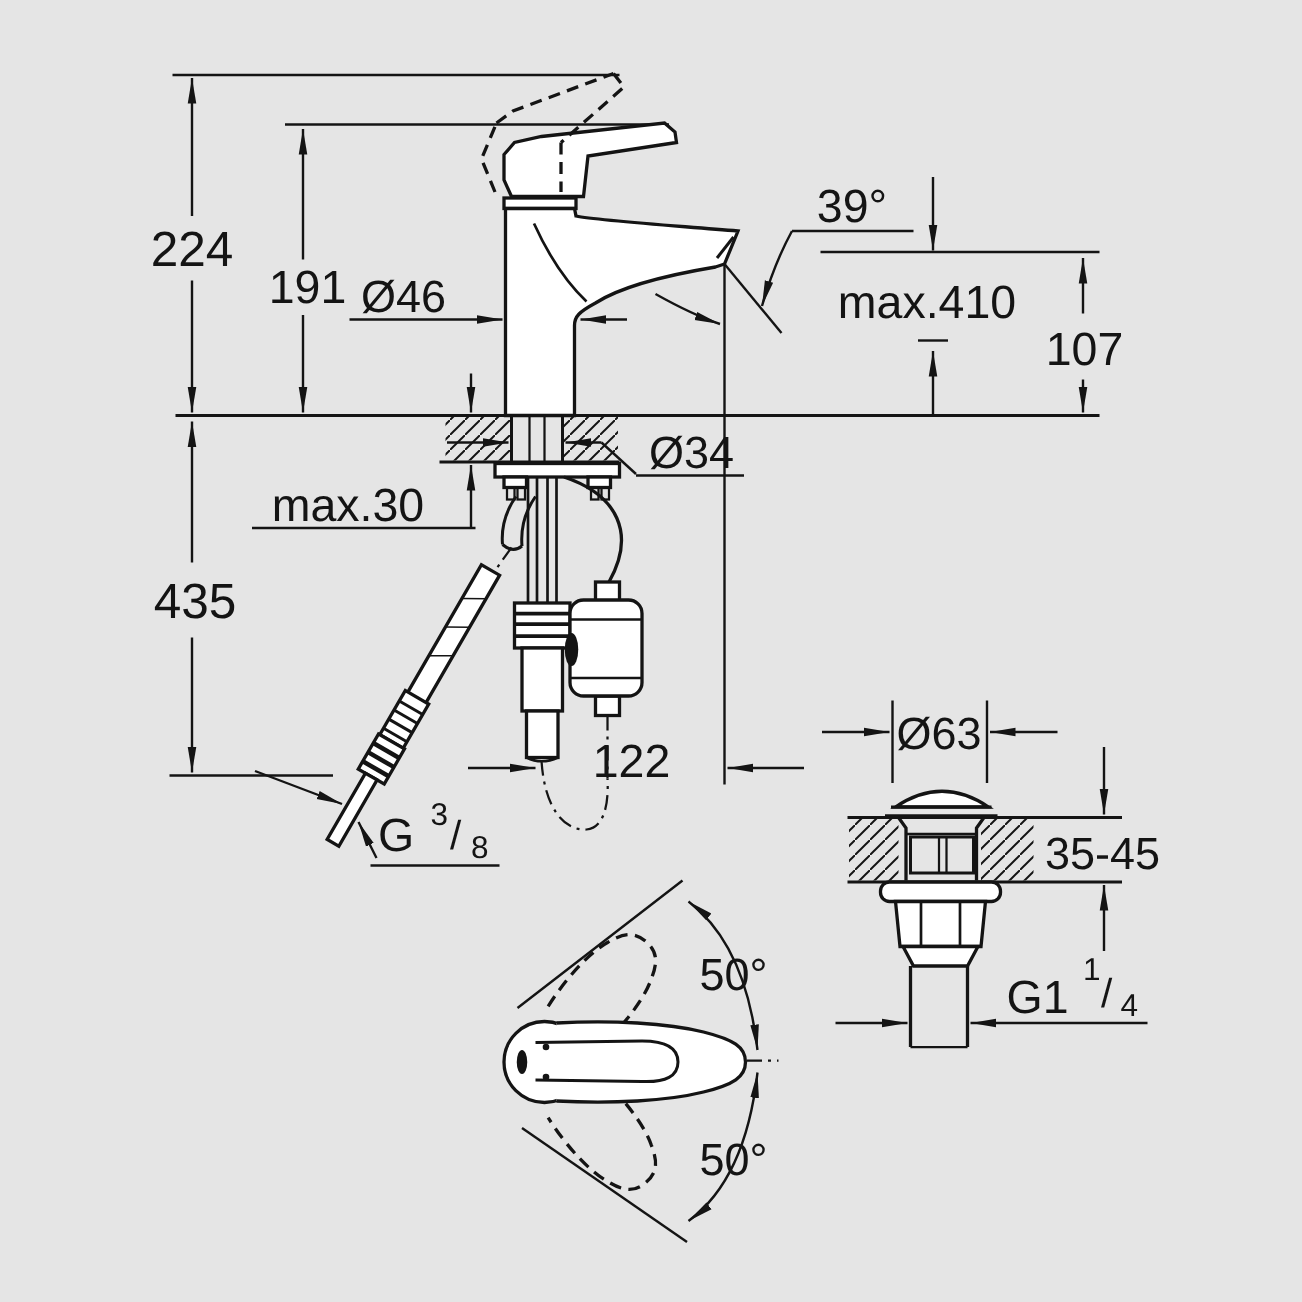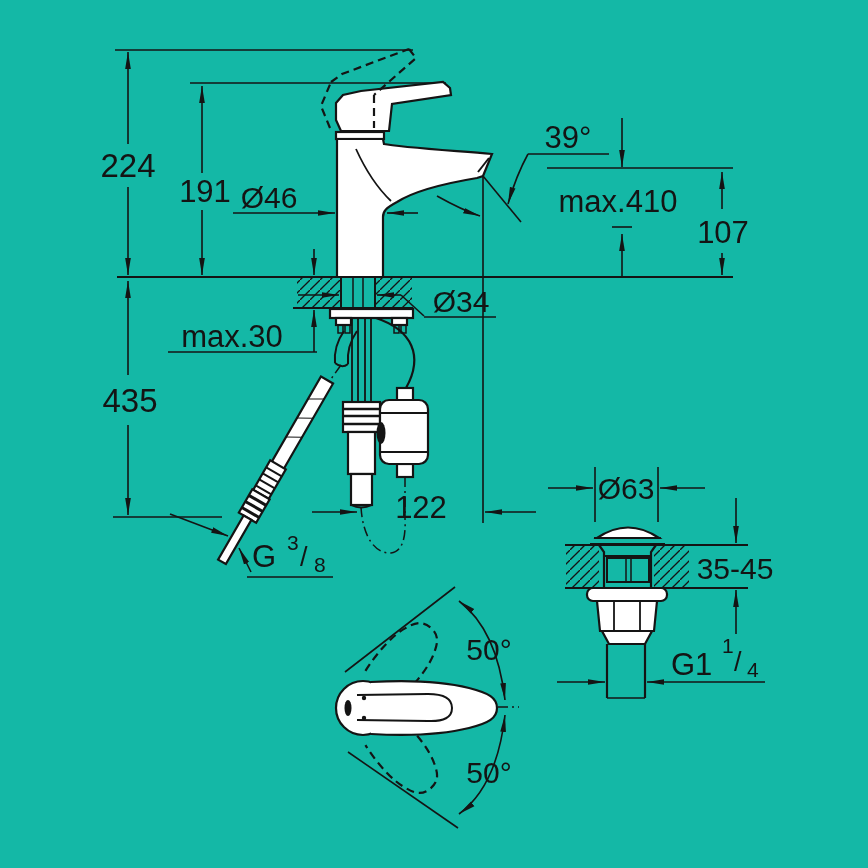--- a/index.html
+++ b/index.html
@@ -1,16 +1,16 @@
 <!DOCTYPE html>
 <html><head>
 <meta charset="utf-8">
 <style>
   html,body{margin:0;padding:0;background:#fff;}
-  .stage{width:868px;height:868px;position:relative;background:#14b8a6;}
+  .stage{width:868px;height:868px;position:relative;background:#e5e5e5;}
   svg{display:block;}
   .lbl{font-family:"Liberation Sans","DejaVu Sans",sans-serif;fill:#141414;}
   .ln{stroke:#141414;fill:none;}
   .obj{stroke:#141414;stroke-width:2.2;fill:none;}
   .objf{stroke:#141414;stroke-width:2.2;fill:#fff;}
   .dim{stroke:#141414;stroke-width:1.6;fill:none;}
   .dsh{stroke-dasharray:8 5;}
   .ddot{stroke-dasharray:10 4 2 4;}
 </style>
 </head>

